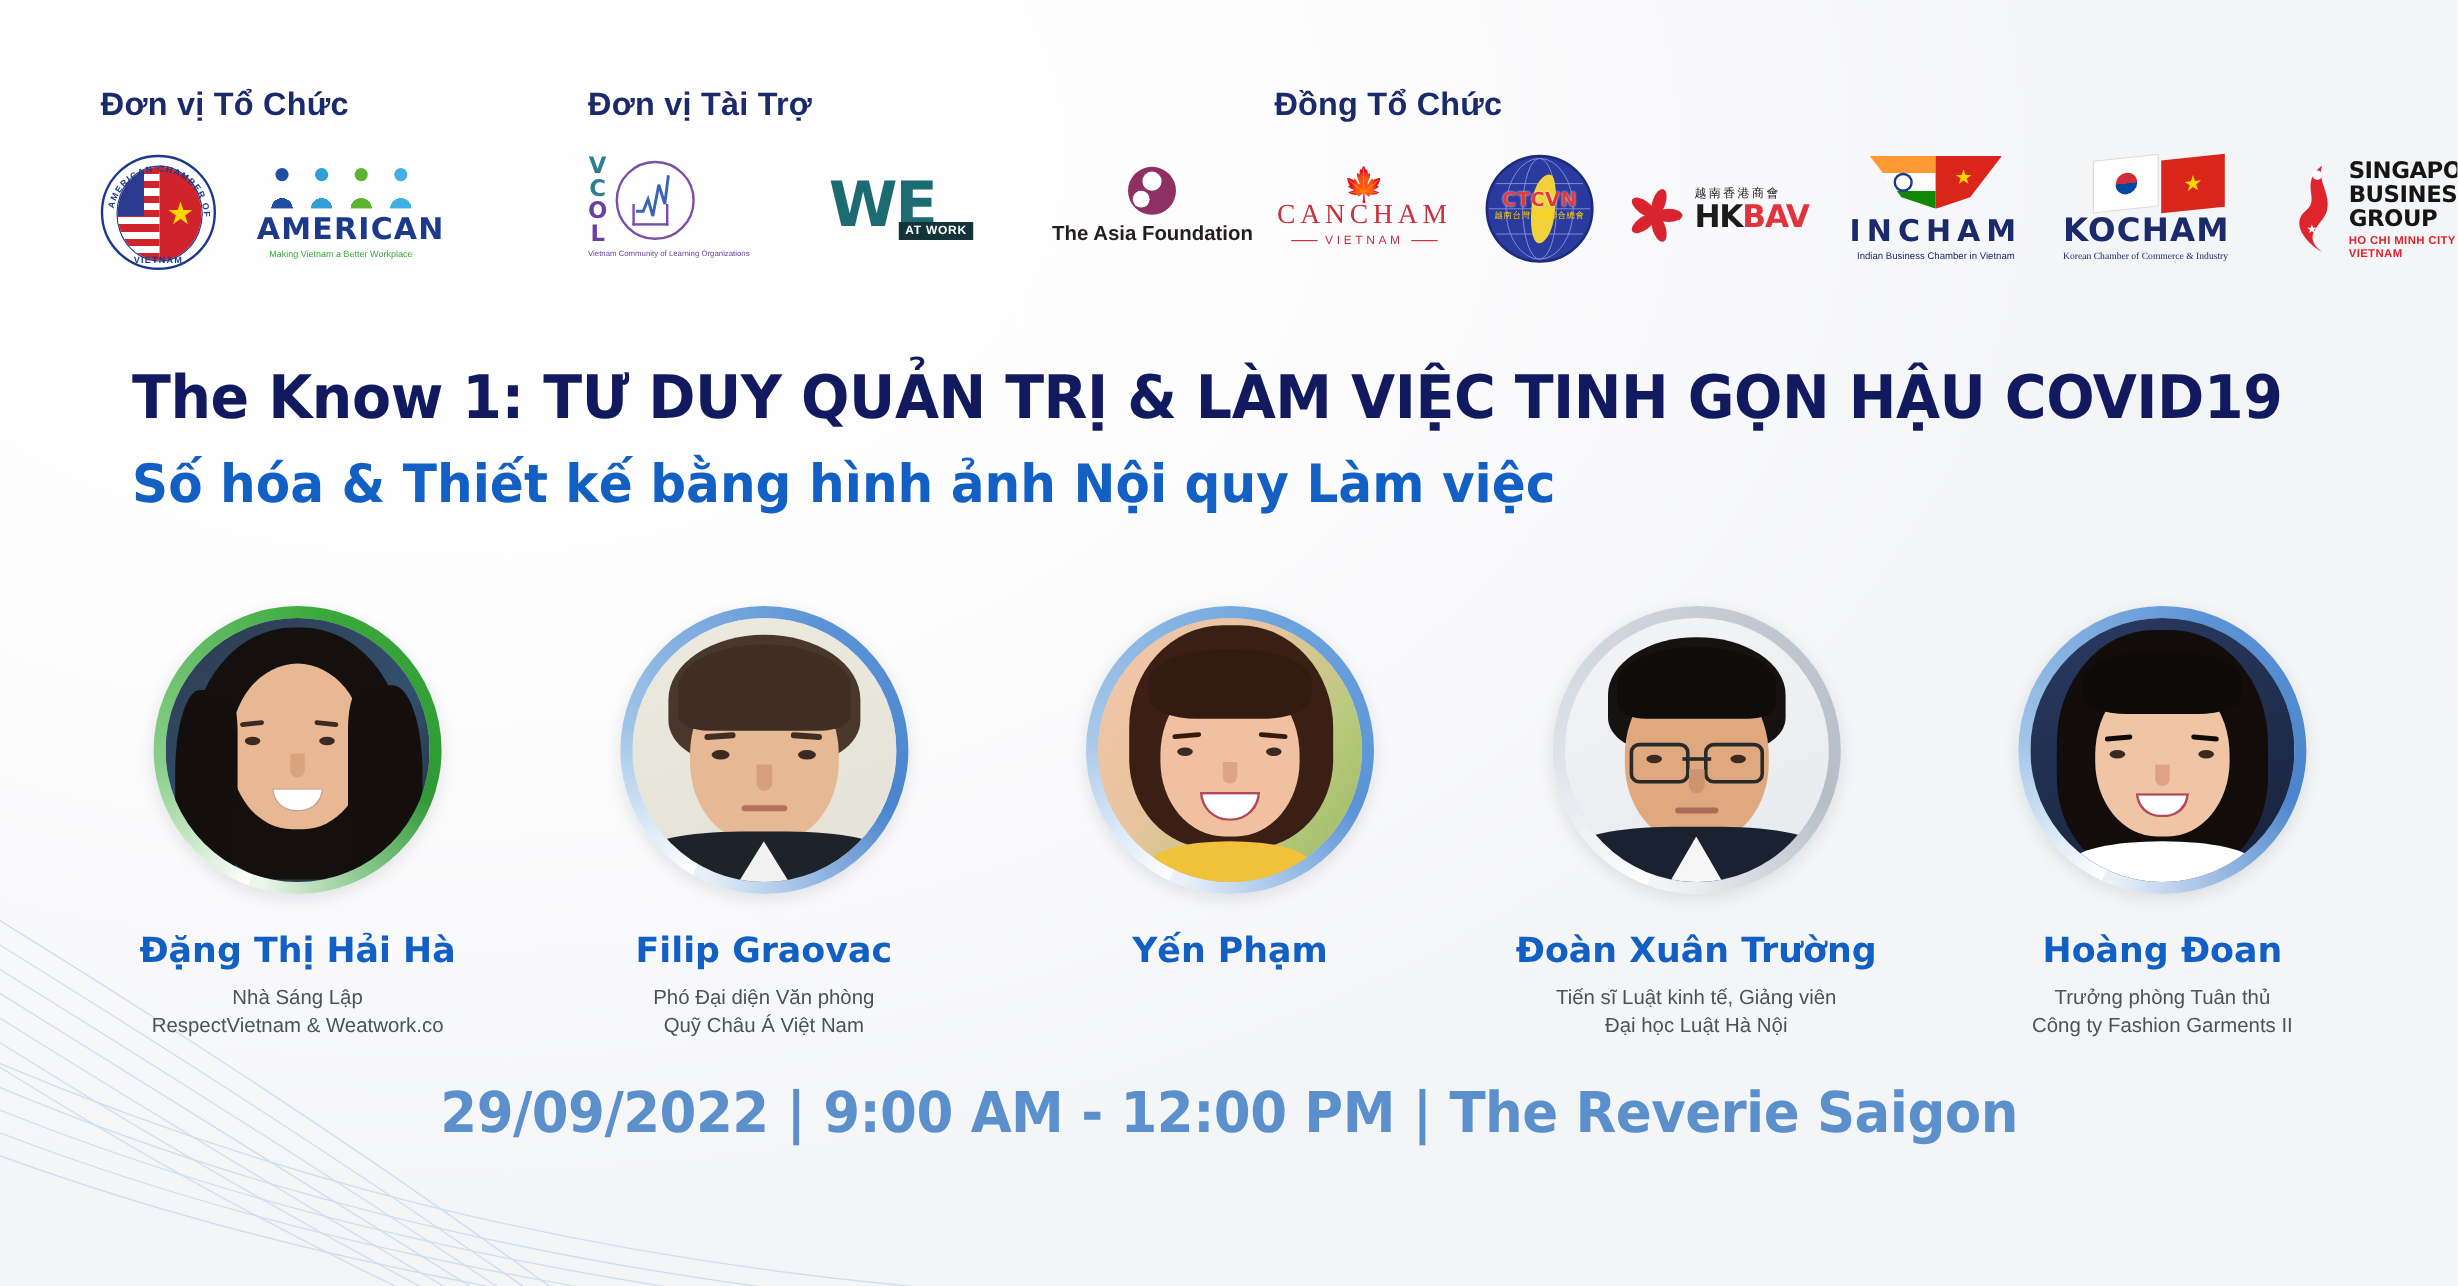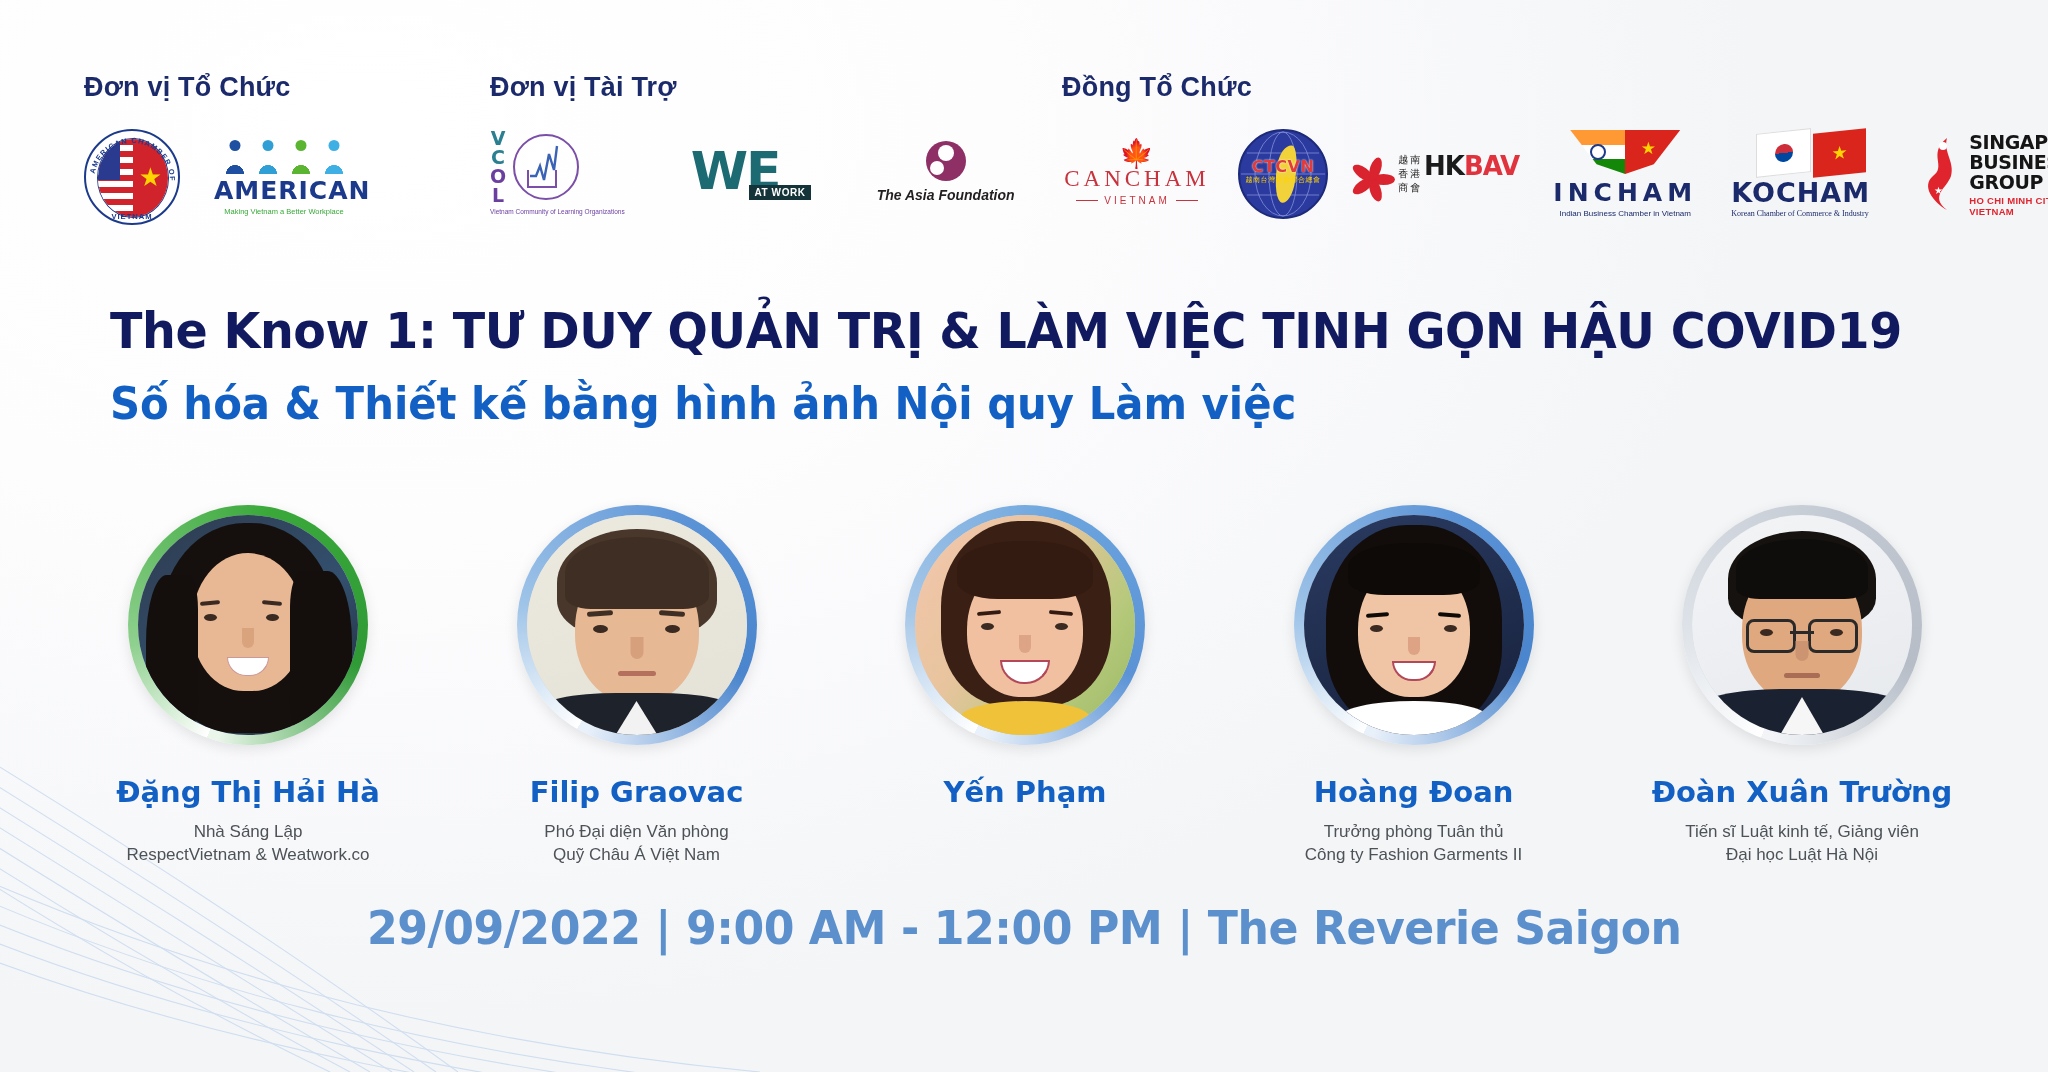--- a/index.html
+++ b/index.html
@@ -106,22 +106,22 @@
     background:#8e2f66;position:relative;
   }
   .taf .mark:before{
     content:"";position:absolute;left:12px;top:4px;width:16px;height:16px;border-radius:50%;
     background:#fff;
   }
   .taf .mark:after{
     content:"";position:absolute;left:4px;top:20px;width:14px;height:14px;border-radius:50%;
     background:#fff;
   }
-  .taf .txt{font-size:14px;font-weight:bold;color:#231f20;white-space:nowrap;
-    font-family:"Liberation Sans", sans-serif;font-style:italic;}
+  .taf .txt{font-size:17px;font-weight:bold;color:#231f20;white-space:nowrap;
+    font-family:"Liberation Sans", sans-serif;}
 
   
   .cancham{text-align:center;width:150px;}
   .cancham .leaf{color:#e03030;font-size:28px;line-height:24px;}
   .cancham .nm{font-size:23px;color:#c8323c;letter-spacing:4px;
     font-family:"Liberation Serif", serif;}
   .cancham .sub{font-size:10px;color:#c8323c;letter-spacing:3px;margin-top:3px;
     display:flex;align-items:center;justify-content:center;gap:6px;}
   .cancham .sub:before,.cancham .sub:after{
     content:"";width:22px;height:1px;background:#c8323c;display:block;}
@@ -142,21 +142,21 @@
   .ctcvn .island{position:absolute;left:36px;top:14px;width:20px;height:58px;background:#f2d23a;
     border-radius:60% 40% 50% 50%/40% 60% 40% 60%;transform:rotate(8deg);}
 
   
   .hkbav{display:flex;align-items:center;gap:8px;}
   .hkbav .bauhinia{width:50px;height:46px;position:relative;}
   .hkbav .bauhinia i{
     position:absolute;left:50%;top:50%;width:23px;height:11px;background:#d9232e;
     border-radius:50% 50% 50% 50%;transform-origin:0 50%;
   }
-  .hkbav .side{display:flex;flex-direction:row;}
+  .hkbav .side{display:flex;flex-direction:column;}
   .hkbav .cn{font-size:10px;color:#222;letter-spacing:2px;}
   .hkbav .en{font-size:26px;font-weight:bold;letter-spacing:-1px;line-height:26px;
     font-family:"DejaVu Sans", sans-serif;}
   .hkbav .en .hk{color:#1b1b1b;}
   .hkbav .en .bav{color:#e0333d;}
 
   
   .incham{text-align:center;width:160px;}
   .incham .flags{
     width:110px;height:44px;margin:0 auto;display:flex;
@@ -537,20 +537,49 @@
             <div style="position:absolute;left:50%;top:120px;transform:translateX(-50%);width:12px;height:18px;border-radius:0 0 8px 8px;background:#dda585;"></div>
             <div class="mouth" style="top:145px;width:46px;height:20px;background:#ffffff;border:2px solid #b3485a;"></div>
             <div class="suit" style="width:130px;height:34px;background:#f0c23a;border-radius:50% 50% 0 0;"></div>
           </div>
         </div>
       </div>
       <div class="name">Yến Phạm</div>
     </div>
 
     <div class="sp">
+      <div class="photo-wrap" style="background:conic-gradient(from 200deg,#ffffff 0deg,#dde2e8 70deg,#c3c9d2 180deg,#b6bdc7 270deg,#f2f4f7 355deg);box-shadow:0 4px 14px rgba(0,0,0,.10);">
+        <div class="photo">
+          <div class="face">
+            <div class="bgc" style="background:linear-gradient(160deg,#f3f4f6 0%,#e6e9ed 100%)"></div>
+            <div class="hair" style="left:36px;top:16px;width:148px;height:96px;border-radius:50% 50% 30% 30%;background:#15120f;"></div>
+            <div class="head" style="top:42px;width:120px;height:146px;background:#dfa87e;"></div>
+            <div class="hair" style="left:44px;top:24px;width:132px;height:60px;border-radius:50% 50% 18% 18%;background:#0f0d0b;"></div>
+            <div class="glasses" style="top:104px;">
+              <b style="left:0;"></b>
+                <b style="right:0;"></b>
+              <span style="position:absolute;left:44px;top:12px;width:24px;height:3px;background:#2a2a2a;display:block;"></span>
+            </div>
+            <div class="eye" style="left:68px;top:114px;"></div>
+            <div class="eye" style="left:138px;top:114px;"></div>
+            <div style="position:absolute;left:50%;top:126px;transform:translateX(-50%);width:13px;height:20px;border-radius:0 0 8px 8px;background:#cc9470;"></div>
+            <div style="position:absolute;left:50%;top:158px;transform:translateX(-50%);width:36px;height:5px;border-radius:4px;background:#a96c55;"></div>
+            <div class="suit" style="width:206px;height:46px;background:#1a2130;border-radius:40% 40% 0 0;"></div>
+            <div style="position:absolute;left:50%;bottom:0;transform:translateX(-50%);width:44px;height:38px;background:#f6f6f6;clip-path:polygon(50% 0,100% 100%,0 100%)"></div>
+          </div>
+        </div>
+      </div>
+      <div class="name">Đoàn Xuân Trường</div>
+      <div class="role">
+        <div>Tiến sĩ Luật kinh tế, Giảng viên</div>
+        <div>Đại học Luật Hà Nội</div>
+      </div>
+    </div>
+
+    <div class="sp">
       <div class="photo-wrap" style="background:conic-gradient(from 205deg,#ffffff 0deg,#9fc4e8 70deg,#5b93d6 175deg,#4a85cd 265deg,#e8f0fa 355deg);box-shadow:0 4px 14px rgba(0,0,0,.10);">
         <div class="photo">
           <div class="face">
             <div class="bgc" style="background:linear-gradient(160deg,#2a3b62 0%,#16203a 100%)"></div>
             <div class="hair" style="left:22px;top:10px;width:176px;height:205px;border-radius:46% 46% 40% 40%;background:#120d0a;"></div>
             <div class="head" style="top:46px;width:112px;height:136px;background:#f0c5a5;"></div>
             <div class="hair" style="left:44px;top:28px;width:132px;height:52px;border-radius:46% 46% 28% 28%;background:#0e0a07;"></div>
             <div class="brow" style="left:62px;top:98px;width:23px;background:#0e0a07;transform:rotate(-5deg)"></div>
             <div class="brow" style="left:134px;top:98px;width:23px;background:#0e0a07;transform:rotate(5deg)"></div>
             <div class="eye" style="left:66px;top:110px;"></div>
@@ -561,48 +590,19 @@
           </div>
         </div>
       </div>
       <div class="name">Hoàng Đoan</div>
       <div class="role">
         <div>Trưởng phòng Tuân thủ</div>
         <div>Công ty Fashion Garments II</div>
       </div>
     </div>
 
-    <div class="sp">
-      <div class="photo-wrap" style="background:conic-gradient(from 200deg,#ffffff 0deg,#dde2e8 70deg,#c3c9d2 180deg,#b6bdc7 270deg,#f2f4f7 355deg);box-shadow:0 4px 14px rgba(0,0,0,.10);">
-        <div class="photo">
-          <div class="face">
-            <div class="bgc" style="background:linear-gradient(160deg,#f3f4f6 0%,#e6e9ed 100%)"></div>
-            <div class="hair" style="left:36px;top:16px;width:148px;height:96px;border-radius:50% 50% 30% 30%;background:#15120f;"></div>
-            <div class="head" style="top:42px;width:120px;height:146px;background:#dfa87e;"></div>
-            <div class="hair" style="left:44px;top:24px;width:132px;height:60px;border-radius:50% 50% 18% 18%;background:#0f0d0b;"></div>
-            <div class="glasses" style="top:104px;">
-              <b style="left:0;"></b>
-                <b style="right:0;"></b>
-              <span style="position:absolute;left:44px;top:12px;width:24px;height:3px;background:#2a2a2a;display:block;"></span>
-            </div>
-            <div class="eye" style="left:68px;top:114px;"></div>
-            <div class="eye" style="left:138px;top:114px;"></div>
-            <div style="position:absolute;left:50%;top:126px;transform:translateX(-50%);width:13px;height:20px;border-radius:0 0 8px 8px;background:#cc9470;"></div>
-            <div style="position:absolute;left:50%;top:158px;transform:translateX(-50%);width:36px;height:5px;border-radius:4px;background:#a96c55;"></div>
-            <div class="suit" style="width:206px;height:46px;background:#1a2130;border-radius:40% 40% 0 0;"></div>
-            <div style="position:absolute;left:50%;bottom:0;transform:translateX(-50%);width:44px;height:38px;background:#f6f6f6;clip-path:polygon(50% 0,100% 100%,0 100%)"></div>
-          </div>
-        </div>
-      </div>
-      <div class="name">Đoàn Xuân Trường</div>
-      <div class="role">
-        <div>Tiến sĩ Luật kinh tế, Giảng viên</div>
-        <div>Đại học Luật Hà Nội</div>
-      </div>
-    </div>
-
   </div>
 
   <div class="footer">
     <div class="line">29/09/2022 | 9:00 AM - 12:00 PM | The Reverie Saigon</div>
   </div>
 
 </div>
 
 </body></html>

